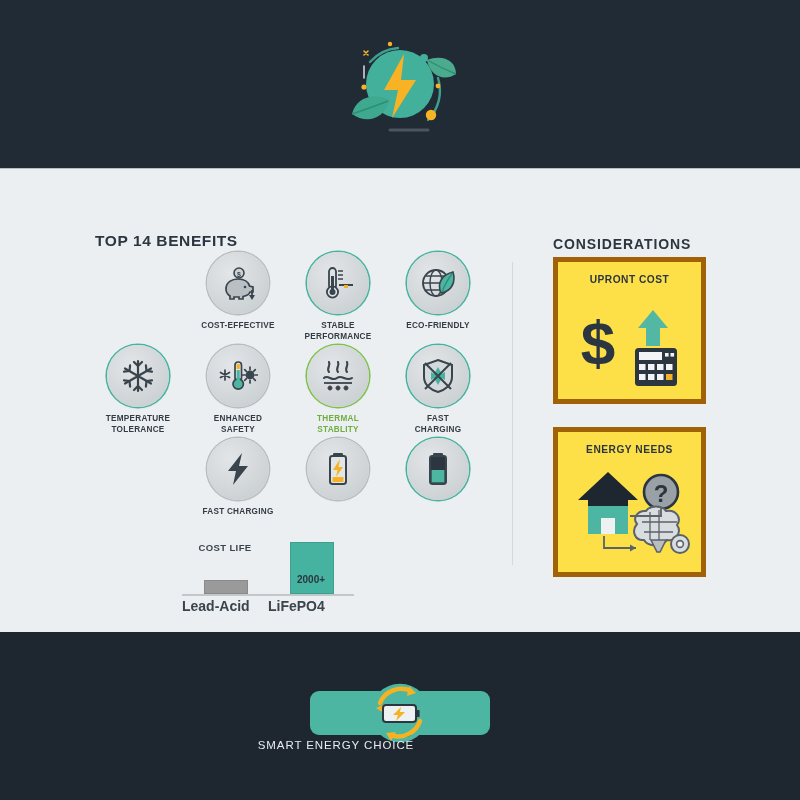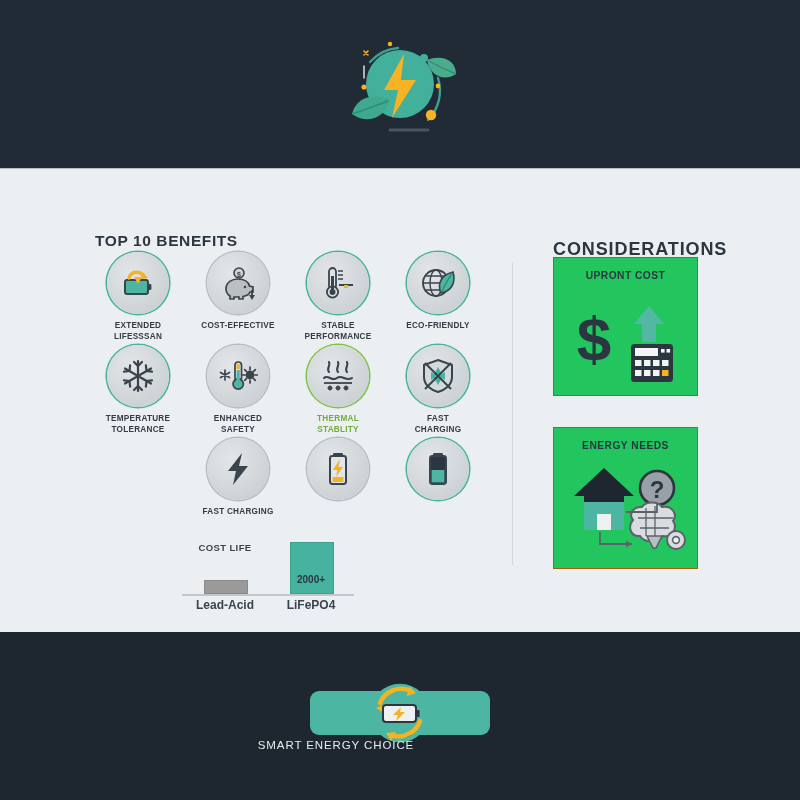--- a/index.html
+++ b/index.html
@@ -30,21 +30,21 @@
     background:#b9c0c5;
   }
 
   
   .sec-title{
     position:absolute;
     font-size:15.5px;font-weight:bold;letter-spacing:.6px;
     color:#2b3640;
   }
   #benefits-title{left:95px;top:222px;}
-  #considerations-title{left:553px;top:224px;font-size:18px;letter-spacing:.9px;}
+  #considerations-title{left:553px;top:224px;font-size:14px;letter-spacing:.9px;}
 
   .divider{
     position:absolute;left:512px;top:262px;width:1px;height:303px;
     background:#d2d8dc;
   }
 
   
   #benefit-grid{
     position:absolute;left:90px;top:252px;width:400px;height:280px;
   }
@@ -65,35 +65,35 @@
     margin-top:7px;font-size:8.2px;font-weight:bold;letter-spacing:.25px;
     line-height:1.28;color:#333c44;text-transform:uppercase;
   }
   .b-label.green{color:#6fae3f;}
 
   
   #cycle-chart{position:absolute;left:178px;top:528px;width:180px;height:90px;}
   .chart-axis{position:absolute;left:4px;top:66px;width:172px;height:1.6px;background:#c2c7ca;}
   .bar-rect{position:absolute;bottom:0;border:1px solid rgba(0,0,0,.10);}
   .bar-cat{
-    position:absolute;top:70px;width:86px;text-align:center;
-    font-size:12px;font-weight:bold;color:#3a444c;
+    position:absolute;top:70px;width:86px;
+    font-size:14px;font-weight:bold;color:#3a444c;
   }
   .bar-val{
     position:absolute;width:86px;text-align:center;
     font-size:10px;font-weight:bold;color:#2b3640;margin-top:46px;
   }
   #chart-series-label{
     position:absolute;left:4px;top:14px;width:86px;text-align:center;
     font-size:9.5px;font-weight:bold;letter-spacing:.4px;color:#3a444c;
   }
 
   
   .card{
-    position:absolute;background:#22c55e;border:1px solid #a16207;
+    position:absolute;background:#fde047;border:5px solid #a16207;
   }
   #card-upfront{left:553px;top:257px;width:143px;height:137px;}
   #card-energy{left:553px;top:427px;width:143px;height:140px;}
   .card-title{
     position:absolute;top:12px;left:0;width:100%;text-align:center;
     font-size:10.2px;font-weight:bold;letter-spacing:.5px;color:#2b3640;
   }
   .card-art{position:absolute;left:0;top:30px;width:100%;}
 
   
@@ -139,39 +139,27 @@
         <circle cx="58" cy="18" r="2.2" fill="#f7b324"></circle>
         <path d="M32 25 l4 4 M36 25 l-4 4" stroke="#f7b324" stroke-width="1.6" stroke-linecap="round"></path>
         <line x1="32" y1="40" x2="32" y2="52" stroke="#cfd6da" stroke-width="1.6" stroke-linecap="round"></line>
         <line x1="58" y1="104" x2="96" y2="104" stroke="#4a5560" stroke-width="3" stroke-linecap="round"></line>
       </svg>
     </div>
   </div>
 
   <div class="panel"></div>
 
-  <h1 class="sec-title" id="benefits-title">TOP 10 BENEFITS</h1>
+  <h1 class="sec-title" id="benefits-title">TOP 14 BENEFITS</h1>
 
   <h2 class="sec-title" id="considerations-title">CONSIDERATIONS</h2>
 
   <div class="divider"></div>
 
   <div id="benefit-grid">
-      <div class="benefit" style="left: 0px; top: 0px;">
-        <div class="b-circle ring-teal">
-          <svg viewBox="0 0 40 40" width="40" height="40">
-      <rect x="7" y="17" width="23" height="14" rx="2.2" fill="#4cb6a3" stroke="#3a444c" stroke-width="2"></rect>
-      <rect x="30" y="21" width="3.4" height="6" rx="1" fill="#3a444c"></rect>
-      <path d="M11 15 A8 8 0 0 1 26 14" fill="none" stroke="#f5b324" stroke-width="3.4" stroke-linecap="round"></path>
-      <polygon points="25,9 30,15 23,16" fill="#f5b324"></polygon>
-      <polygon points="16,14 24,14 20,21" fill="#f5b324"></polygon>
-    </svg>
-        </div>
-        <div class="b-label">EXTENDED<br>LIFESSSAN</div>
-      </div>
       <div class="benefit" style="left: 100px; top: 0px;">
         <div class="b-circle ring-gray">
           <svg viewBox="0 0 40 40" width="40" height="40">
       <circle cx="21" cy="10" r="5" fill="#cdd2d5" stroke="#3a444c" stroke-width="1.6"></circle>
       <text x="21" y="13.5" font-family="Liberation Sans, sans-serif" font-size="7" font-weight="bold" fill="#3a444c" text-anchor="middle">$</text>
       <path d="M8 26 C8 19 14 16 20 16 C25 16 30 18 31.5 23 L35 24 L35 29 L32 29 C31 32 28 33 25 33.5 L25 36 L21 36 L21 34 L16 34 L16 36 L12 36 L12 33 C9.5 31.5 8 29 8 26 Z" fill="#b9bfc3" stroke="#3a444c" stroke-width="1.7"></path>
       <circle cx="27" cy="24" r="1.3" fill="#3a444c"></circle>
       <path d="M34 27 L34 34" stroke="#3a444c" stroke-width="1.8"></path>
       <polygon points="31,32 37,32 34,37" fill="#3a444c"></polygon>
     </svg>

